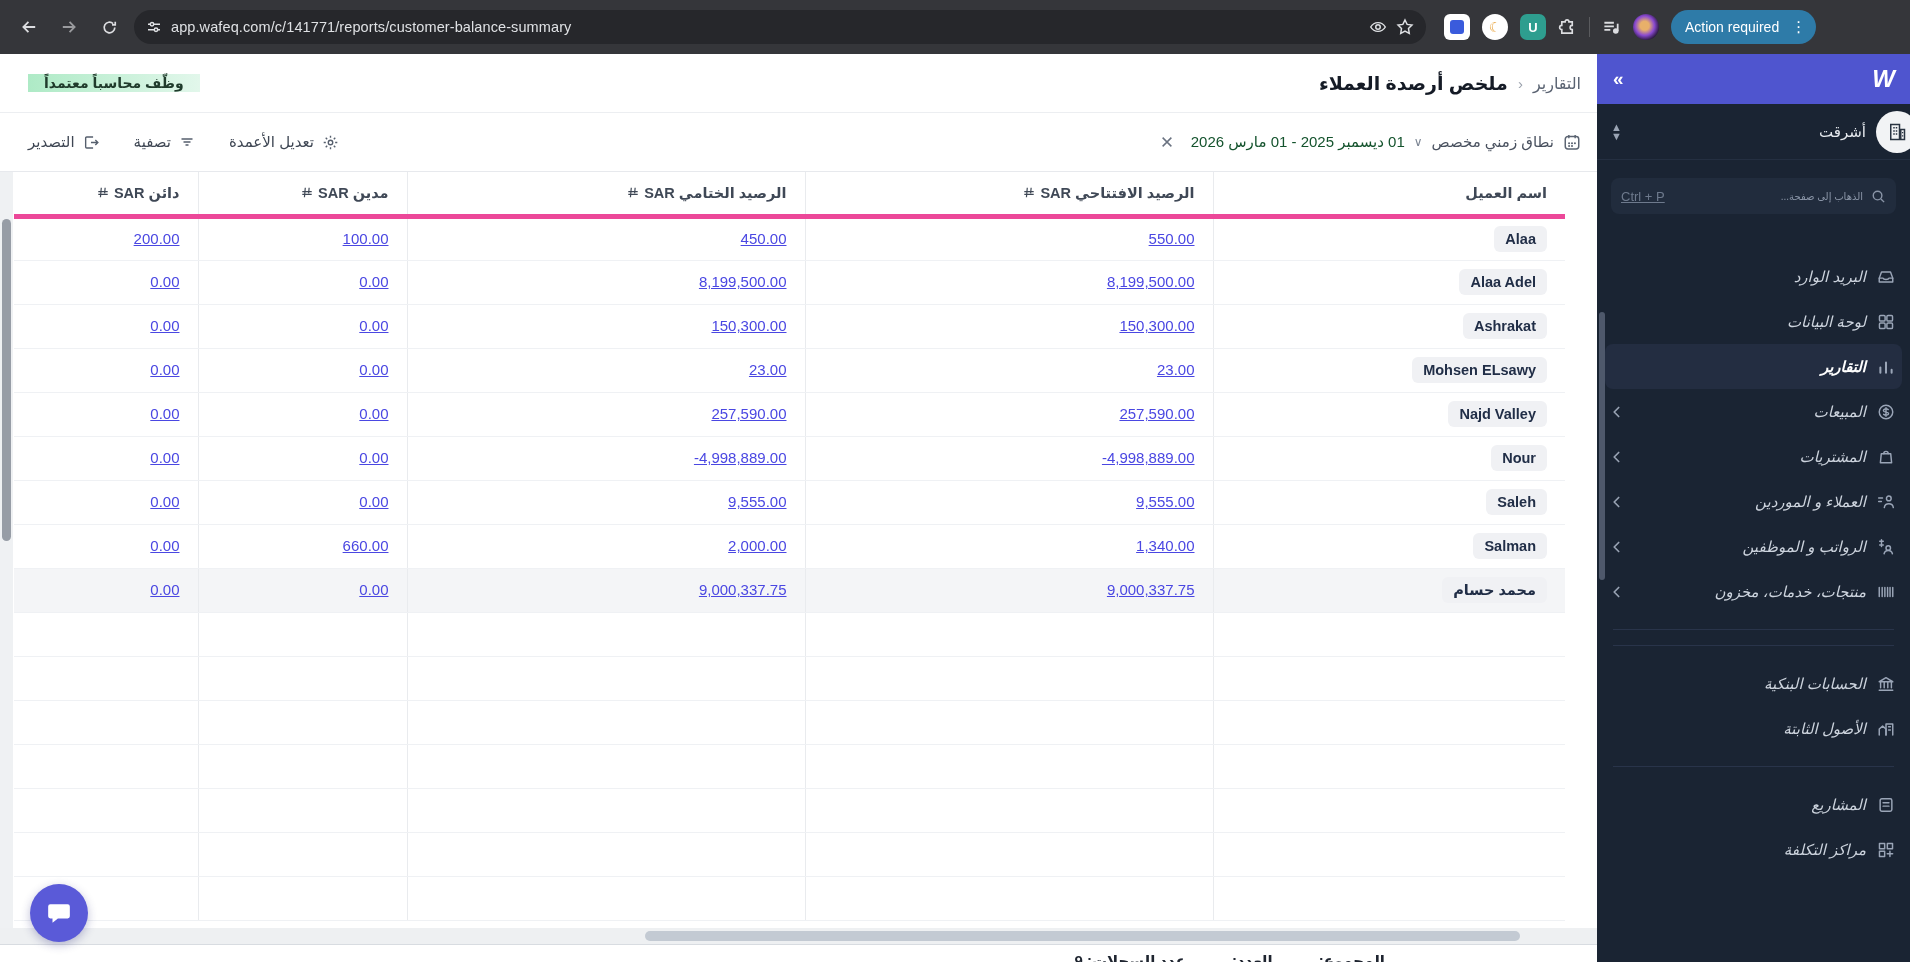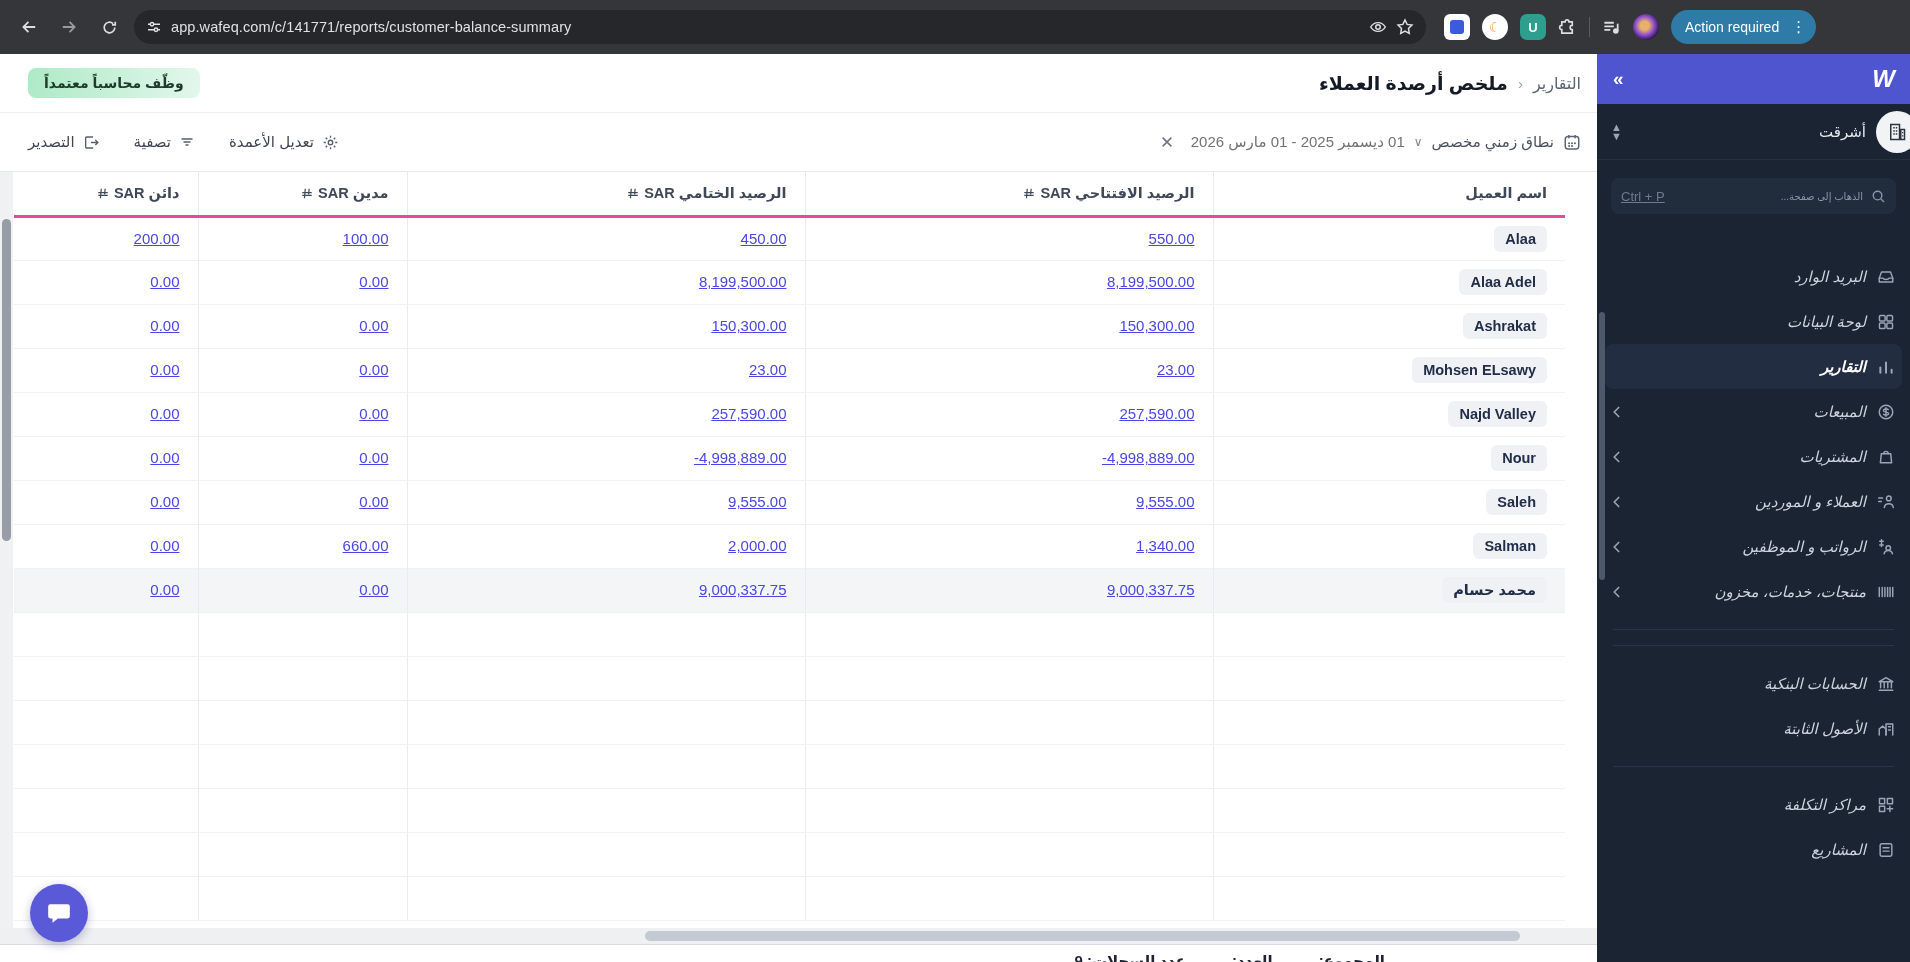--- a/index.html
+++ b/index.html
@@ -47,43 +47,43 @@
   .side-div { height:1px; background:#29344a; margin:15px 16px; }
   .side-scroll { position:absolute; left:2px; top:258px; width:6px; height:268px; border-radius:3px; background:#4e586b; }
 
   
   .main { flex:1; background:#fff; display:flex; flex-direction:column; direction:rtl; min-width:0; }
   .toprow { height:58px; display:flex; align-items:center; justify-content:space-between; padding:0 16px 0 28px; }
   .crumbs { display:flex; align-items:center; gap:10px; font-size:16px; }
   .crumb-parent { color:#5a6372; }
   .crumb-sep { color:#9aa1ac; font-size:15px; }
   .crumb-cur { color:#151b26; font-weight:800; font-size:19px; }
-  .hire-chip { height:30px; display:flex; align-items:center; padding:0 16px; border-radius:8px;
+  .hire-chip { height:18px; display:flex; align-items:center; padding:0 16px; border-radius:0;
                background:linear-gradient(to left,#e2f7eb,#aeeac6); color:#203b2c; font-size:14px; font-weight:600; }
   .filterrow { height:60px; display:flex; align-items:center; justify-content:space-between; padding:0 16px 0 28px; border-top:1px solid #eceef1; border-bottom:1px solid #e7e9ed; }
   .datepick { display:flex; align-items:center; gap:9px; color:#49515f; font-size:15px; }
   .datepick .cal { color:#5b6472; }
   .datepick .dchev { color:#7c8593; font-size:12px; }
-  .datepick .dval { color:#737373; direction:rtl; }
+  .datepick .dval { color:#14532d; direction:rtl; }
   .datepick .clear { color:#6a7280; margin-right:8px; }
   .tools { display:flex; align-items:center; gap:34px; }
   .toolbtn { display:flex; align-items:center; gap:8px; color:#3e4653; font-size:15px; }
   .toolbtn .t-ic { color:#565f6d; display:flex; }
 
   
   .tablewrap { position:relative; flex:1; overflow:hidden; }
   table.bal { border-collapse:collapse; table-layout:fixed; width:1551px; margin:0 32px 0 0; direction:rtl; }
   table.bal col.c-name    { width:352px; }
   table.bal col.c-opening { width:408px; }
   table.bal col.c-closing { width:398px; }
   table.bal col.c-debit   { width:209px; }
   table.bal col.c-credit  { width:184px; }
   table.bal th, table.bal td { height:44px; padding:0 18px; text-align:right; border-left:1px solid #e9ebee; white-space:nowrap; overflow:hidden; }
   table.bal th:last-child, table.bal td:last-child { border-left:none; }
-  table.bal thead th { border-bottom:3px solid #ec4899; font-size:14.5px; font-weight:600; color:#3f4856; }
+  table.bal thead th { border-bottom:5px solid #ec4899; font-size:14.5px; font-weight:600; color:#3f4856; }
   table.bal tbody td { border-bottom:1px solid #eff1f4; }
   th .hflex { display:inline-flex; align-items:center; gap:5px; }
   .riyal { color:#3f4856; }
   .name-chip { display:inline-block; background:#f0f1f4; border-radius:6px; padding:5px 11px; font-size:14.5px; font-weight:700; color:#212e47; }
   .amt { color:#4a47e2; font-size:15px; direction:ltr; unicode-bidi:embed;text-decoration:underline; }
   tr.hl td { background:#f4f5f7; }
 
   .vscroll-track { position:absolute; right:auto; left:0; top:0; width:13px; height:756px; background:#eff1f3; }
   .vscroll-thumb { position:absolute; left:2px; top:47px; width:9px; height:322px; background:#979da6; border-radius:5px; }
   .hscroll-track { position:absolute; left:0; right:0; top:756px; height:16px; background:#eef0f2; }
@@ -311,37 +311,37 @@
               <path d="M10.3 6h1.6M10.3 8.8h1.6"></path>
             </svg>
           </span>
       <span class="lbl">الأصول الثابتة</span>
       <span class="chev"></span>
         </div>
         <div class="side-div"></div>
         <div class="side-item">
           <span class="s-ic">
             <svg class="ic" width="18" height="18" viewBox="0 0 16 16" fill="none" stroke="currentColor" stroke-width="1.3" stroke-linecap="round" stroke-linejoin="round">
+              <rect x="2.8" y="2.4" width="10.4" height="11.2" rx="1.5"></rect>
+              <path d="M5.4 6h5.2M5.4 9h5.2"></path>
+            </svg>
+          </span>
+      <span class="lbl">المشاريع</span>
+      <span class="chev"></span>
+        </div>
+        <div class="side-item">
+          <span class="s-ic">
+            <svg class="ic" width="18" height="18" viewBox="0 0 16 16" fill="none" stroke="currentColor" stroke-width="1.3" stroke-linecap="round" stroke-linejoin="round">
               <rect x="2.2" y="2.2" width="4.6" height="4.6"></rect>
               <rect x="9.2" y="2.2" width="4.6" height="4.6"></rect>
               <rect x="2.2" y="9.2" width="4.6" height="4.6"></rect>
               <path d="M11.5 9v4.8M9.1 11.4h4.8"></path>
             </svg>
           </span>
       <span class="lbl">مراكز التكلفة</span>
-      <span class="chev"></span>
-        </div>
-        <div class="side-item">
-          <span class="s-ic">
-            <svg class="ic" width="18" height="18" viewBox="0 0 16 16" fill="none" stroke="currentColor" stroke-width="1.3" stroke-linecap="round" stroke-linejoin="round">
-              <rect x="2.8" y="2.4" width="10.4" height="11.2" rx="1.5"></rect>
-              <path d="M5.4 6h5.2M5.4 9h5.2"></path>
-            </svg>
-          </span>
-      <span class="lbl">المشاريع</span>
       <span class="chev"></span>
         </div>
       </nav>
     <div class="side-scroll"></div>
   </aside>
 
   <div class="main">
 
     <div class="toprow">
       <div class="crumbs">

